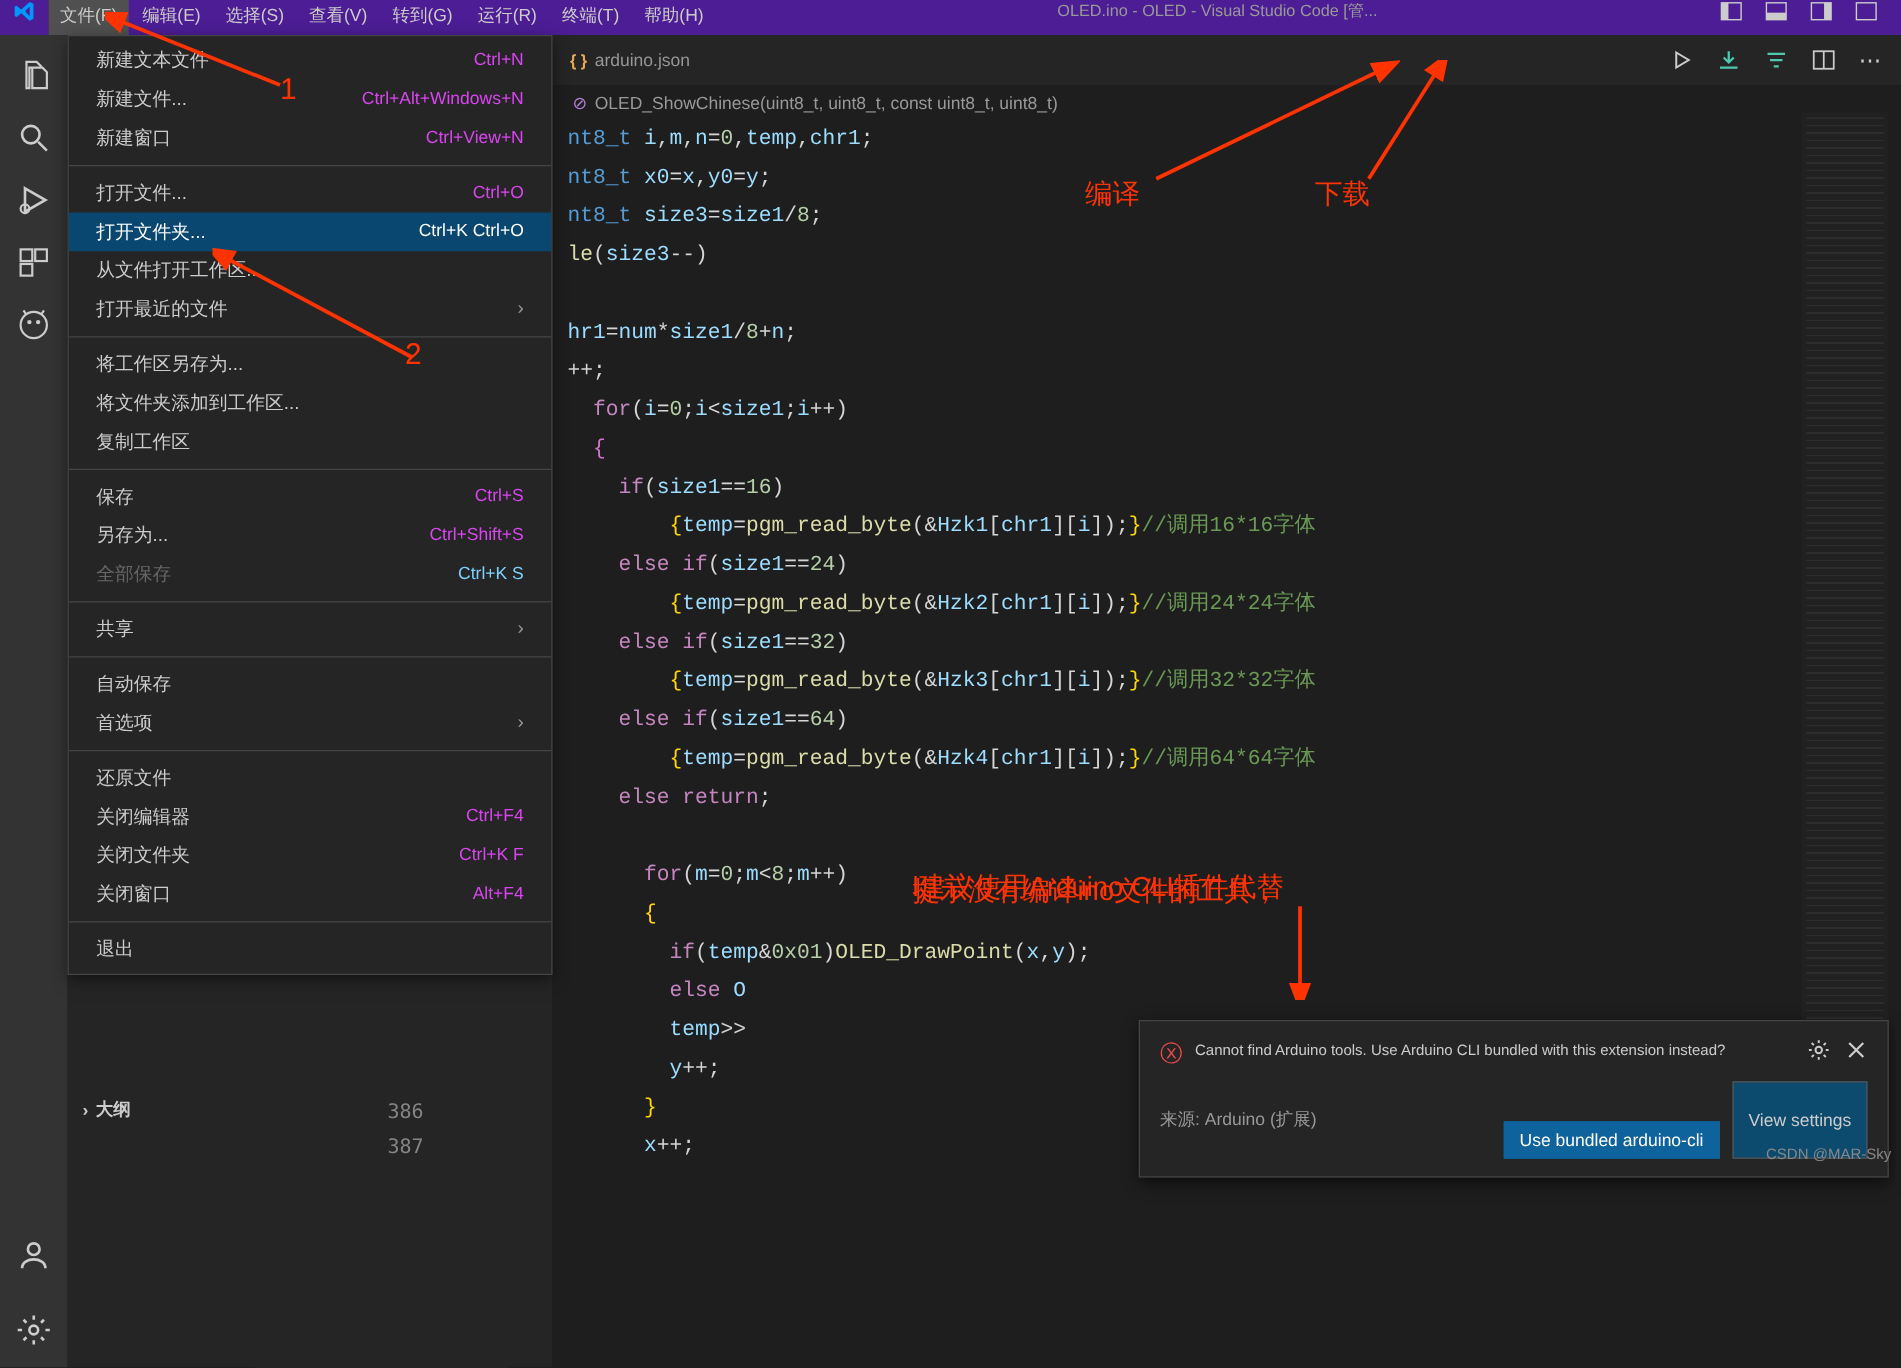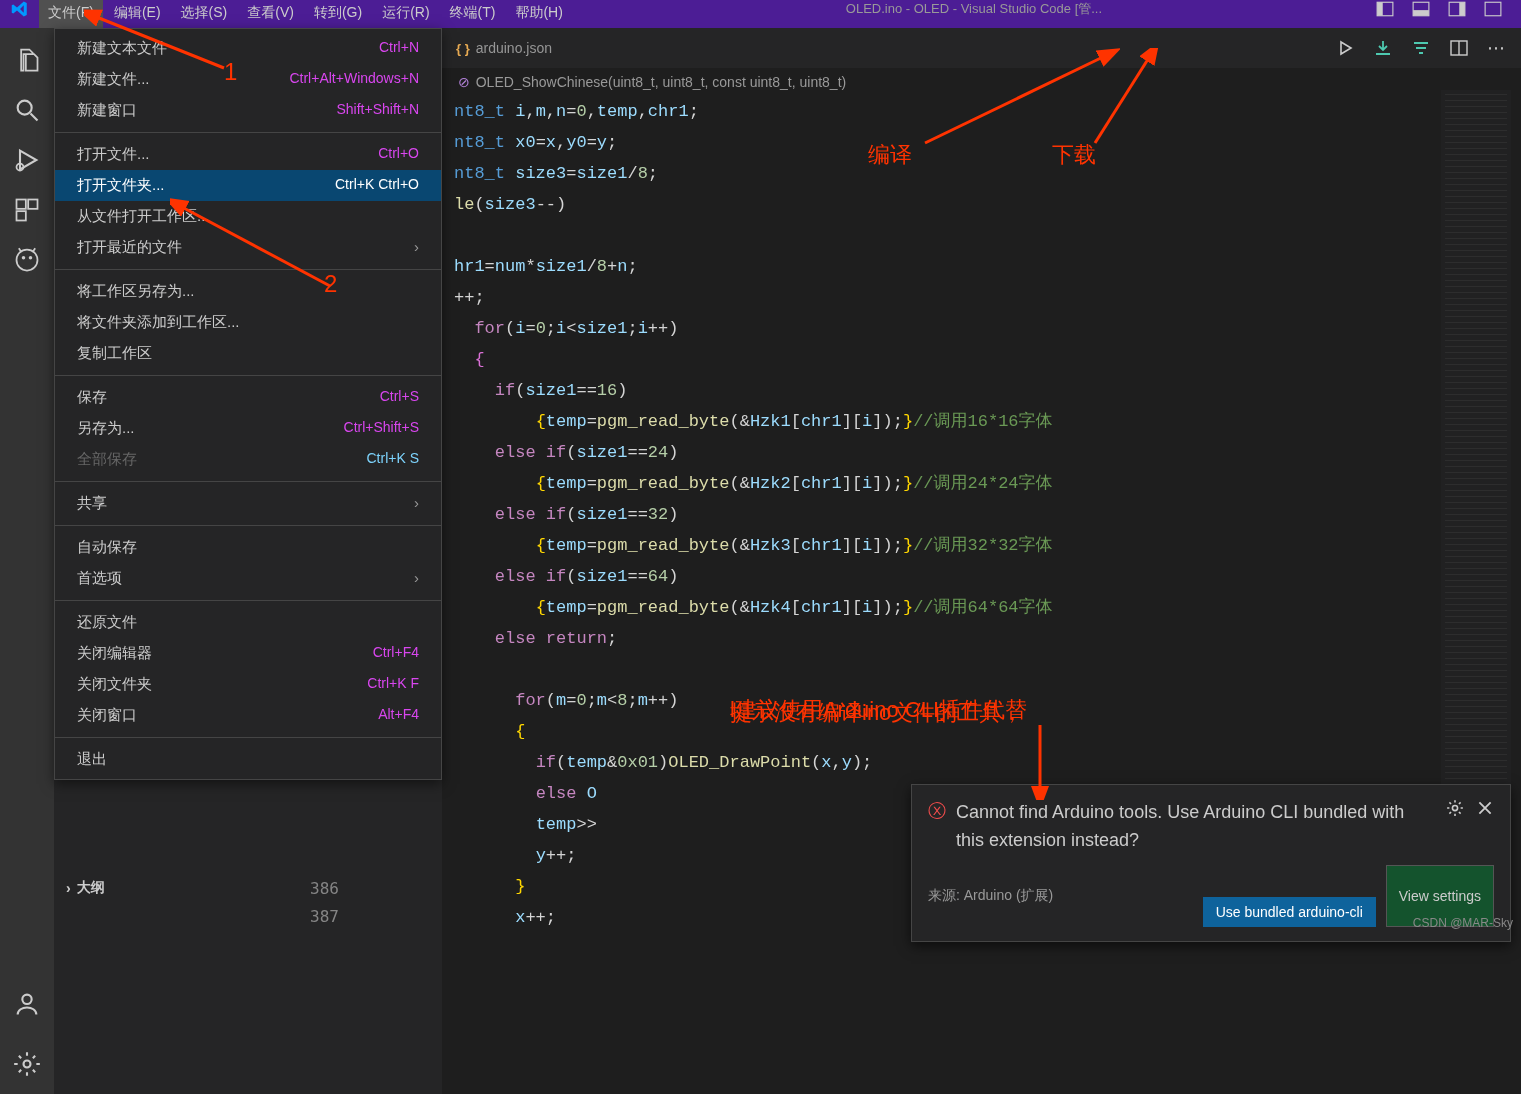--- a/index.html
+++ b/index.html
@@ -249,40 +249,40 @@
   display: flex;
   align-items: flex-start;
   gap: 10px;
 }
 .notif-err {
   color: #f14c4c;
   font-size: 18px;
 }
 .notif-text {
   flex: 1;
-  font-size: 18px;
+  font-size: 12px;
   color: #ccc;
   line-height: 1.55;
 }
 .notif-ctl { display: flex; gap: 12px; align-items: center; }
 .notif-ctl svg { width: 18px; height: 18px; fill: #ccc; cursor: pointer; }
 .notif-source {
   font-size: 14px;
   color: #999;
   margin-top: 10px;
   display: flex;
   align-items: center;
   justify-content: space-between;
 }
 .notif-buttons { display: flex; gap: 10px; }
 .notif-btn {
   padding: 6px 12px;
   font-size: 14px;
   border: 1px solid #555;
-  background: #14532d;
+  background: #0c4a6e;
   color: #ccc;
   cursor: pointer;
 }
 .notif-btn.primary {
   background: #0e639c;
   border-color: #0e639c;
   color: #fff;
   margin-top: 32px;
 }
 
@@ -463,21 +463,21 @@
     <div class="menu-row">
       <span class="label">新建文本文件</span>
       <span class="shortcut">Ctrl+N</span>
     </div>
     <div class="menu-row">
       <span class="label">新建文件...</span>
       <span class="shortcut">Ctrl+Alt+Windows+N</span>
     </div>
     <div class="menu-row">
       <span class="label">新建窗口</span>
-      <span class="shortcut">Shift+Shift+N</span>
+      <span class="shortcut">Ctrl+View+N</span>
     </div>
     <div class="menu-sep"></div>
     <div class="menu-row">
       <span class="label">打开文件...</span>
       <span class="shortcut">Ctrl+O</span>
     </div>
     <div class="menu-row highlighted">
       <span class="label">打开文件夹...</span>
       <span class="shortcut">Ctrl+K Ctrl+O</span>
     </div>

